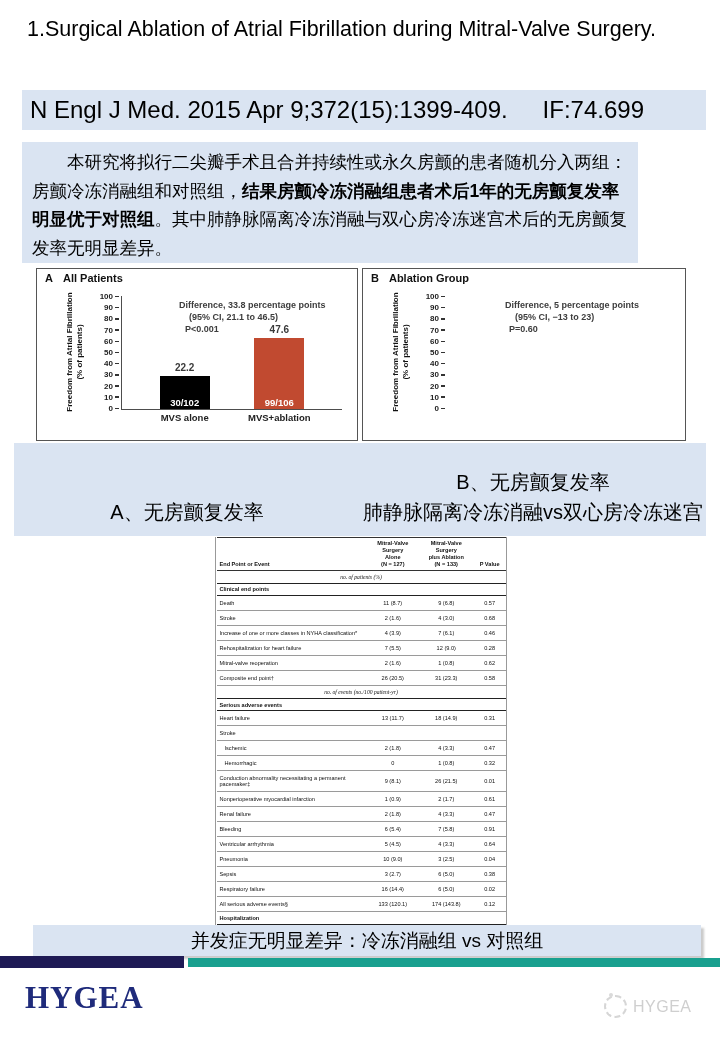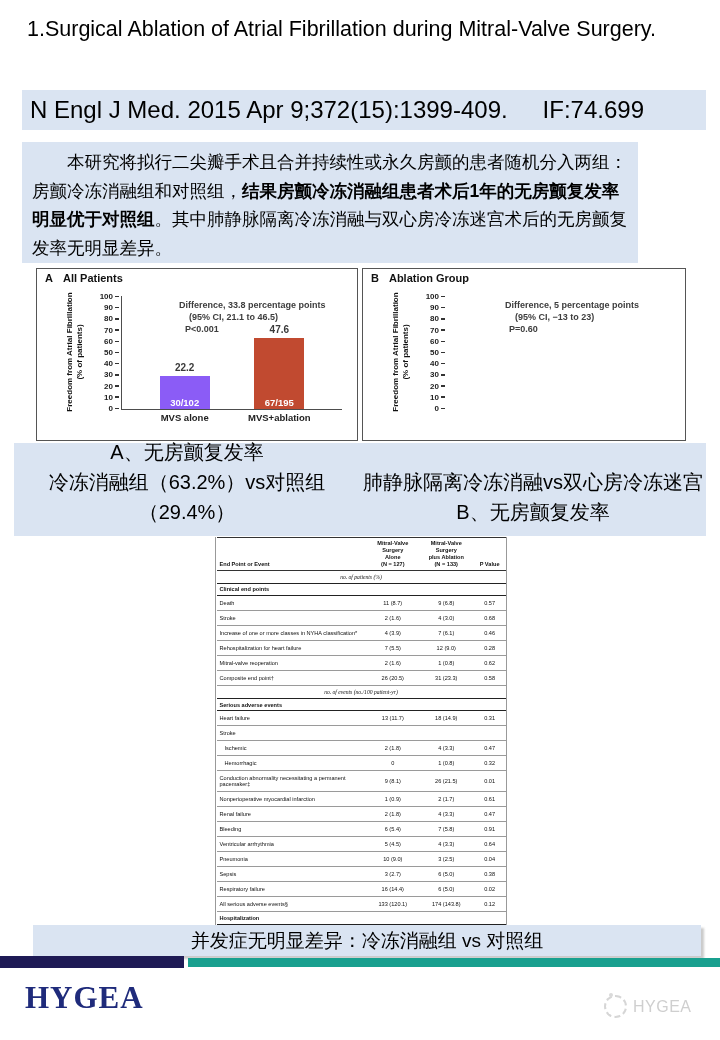--- a/index.html
+++ b/index.html
@@ -130,29 +130,29 @@
           <span class="dash"></span>
         </div>
         <div class="tick">
           <span>0</span>
           <span class="dash"></span>
         </div>
       </div>
     <div class="plot">
         <div class="slot">
           <div class="barval" style="bottom:calc(29.4% + 3px)">22.2</div>
-          <div class="bar" style="height:29.4%;background:#8b5cf6">
+          <div class="bar" style="height:29.4%;background:#000000">
             <div class="barn" style="color:#ffffff">30/102</div>
           </div>
           <div class="cat">MVS alone</div>
         </div>
         <div class="slot">
           <div class="barval" style="bottom:calc(63.2% + 3px)">47.6</div>
           <div class="bar" style="height:63.2%;background:#c14a30">
-            <div class="barn" style="color:#ffffff">67/195</div>
+            <div class="barn" style="color:#ffffff">99/106</div>
           </div>
           <div class="cat">MVS+ablation</div>
         </div>
       </div>
     <div class="anno">
         <div style="padding-left: 10px;">Difference, 33.8 percentage points</div>
         <div style="padding-left: 20px;">(95% CI, 21.1 to 46.5)</div>
         <div style="padding-left: 16px;">P&lt;0.001</div>
       </div>
   </div>
@@ -210,25 +210,24 @@
     <div class="anno">
         <div style="padding-left: 10px;">Difference, 5 percentage points</div>
         <div style="padding-left: 20px;">(95% CI, −13 to 23)</div>
         <div style="padding-left: 14px;">P=0.60</div>
       </div>
   </div>
 
   <div class="capbar">
     <div class="caphalf">
       <div>A、无房颤复发率</div>
-      <div>冷冻消融组（63.2%）vs对照组（29.4%）</div>
     </div>
     <div class="caphalf">
+      <div>B、无房颤复发率</div>
       <div>肺静脉隔离冷冻消融vs双心房冷冻迷宫</div>
-      <div>B、无房颤复发率</div>
     </div>
   </div>
 
   <div class="ptable-wrap">
     <table id="ptable">
         <colgroup>
           <col style="width:52%">
           <col style="width:18%">
           <col style="width:19%">
           <col style="width:11%">

